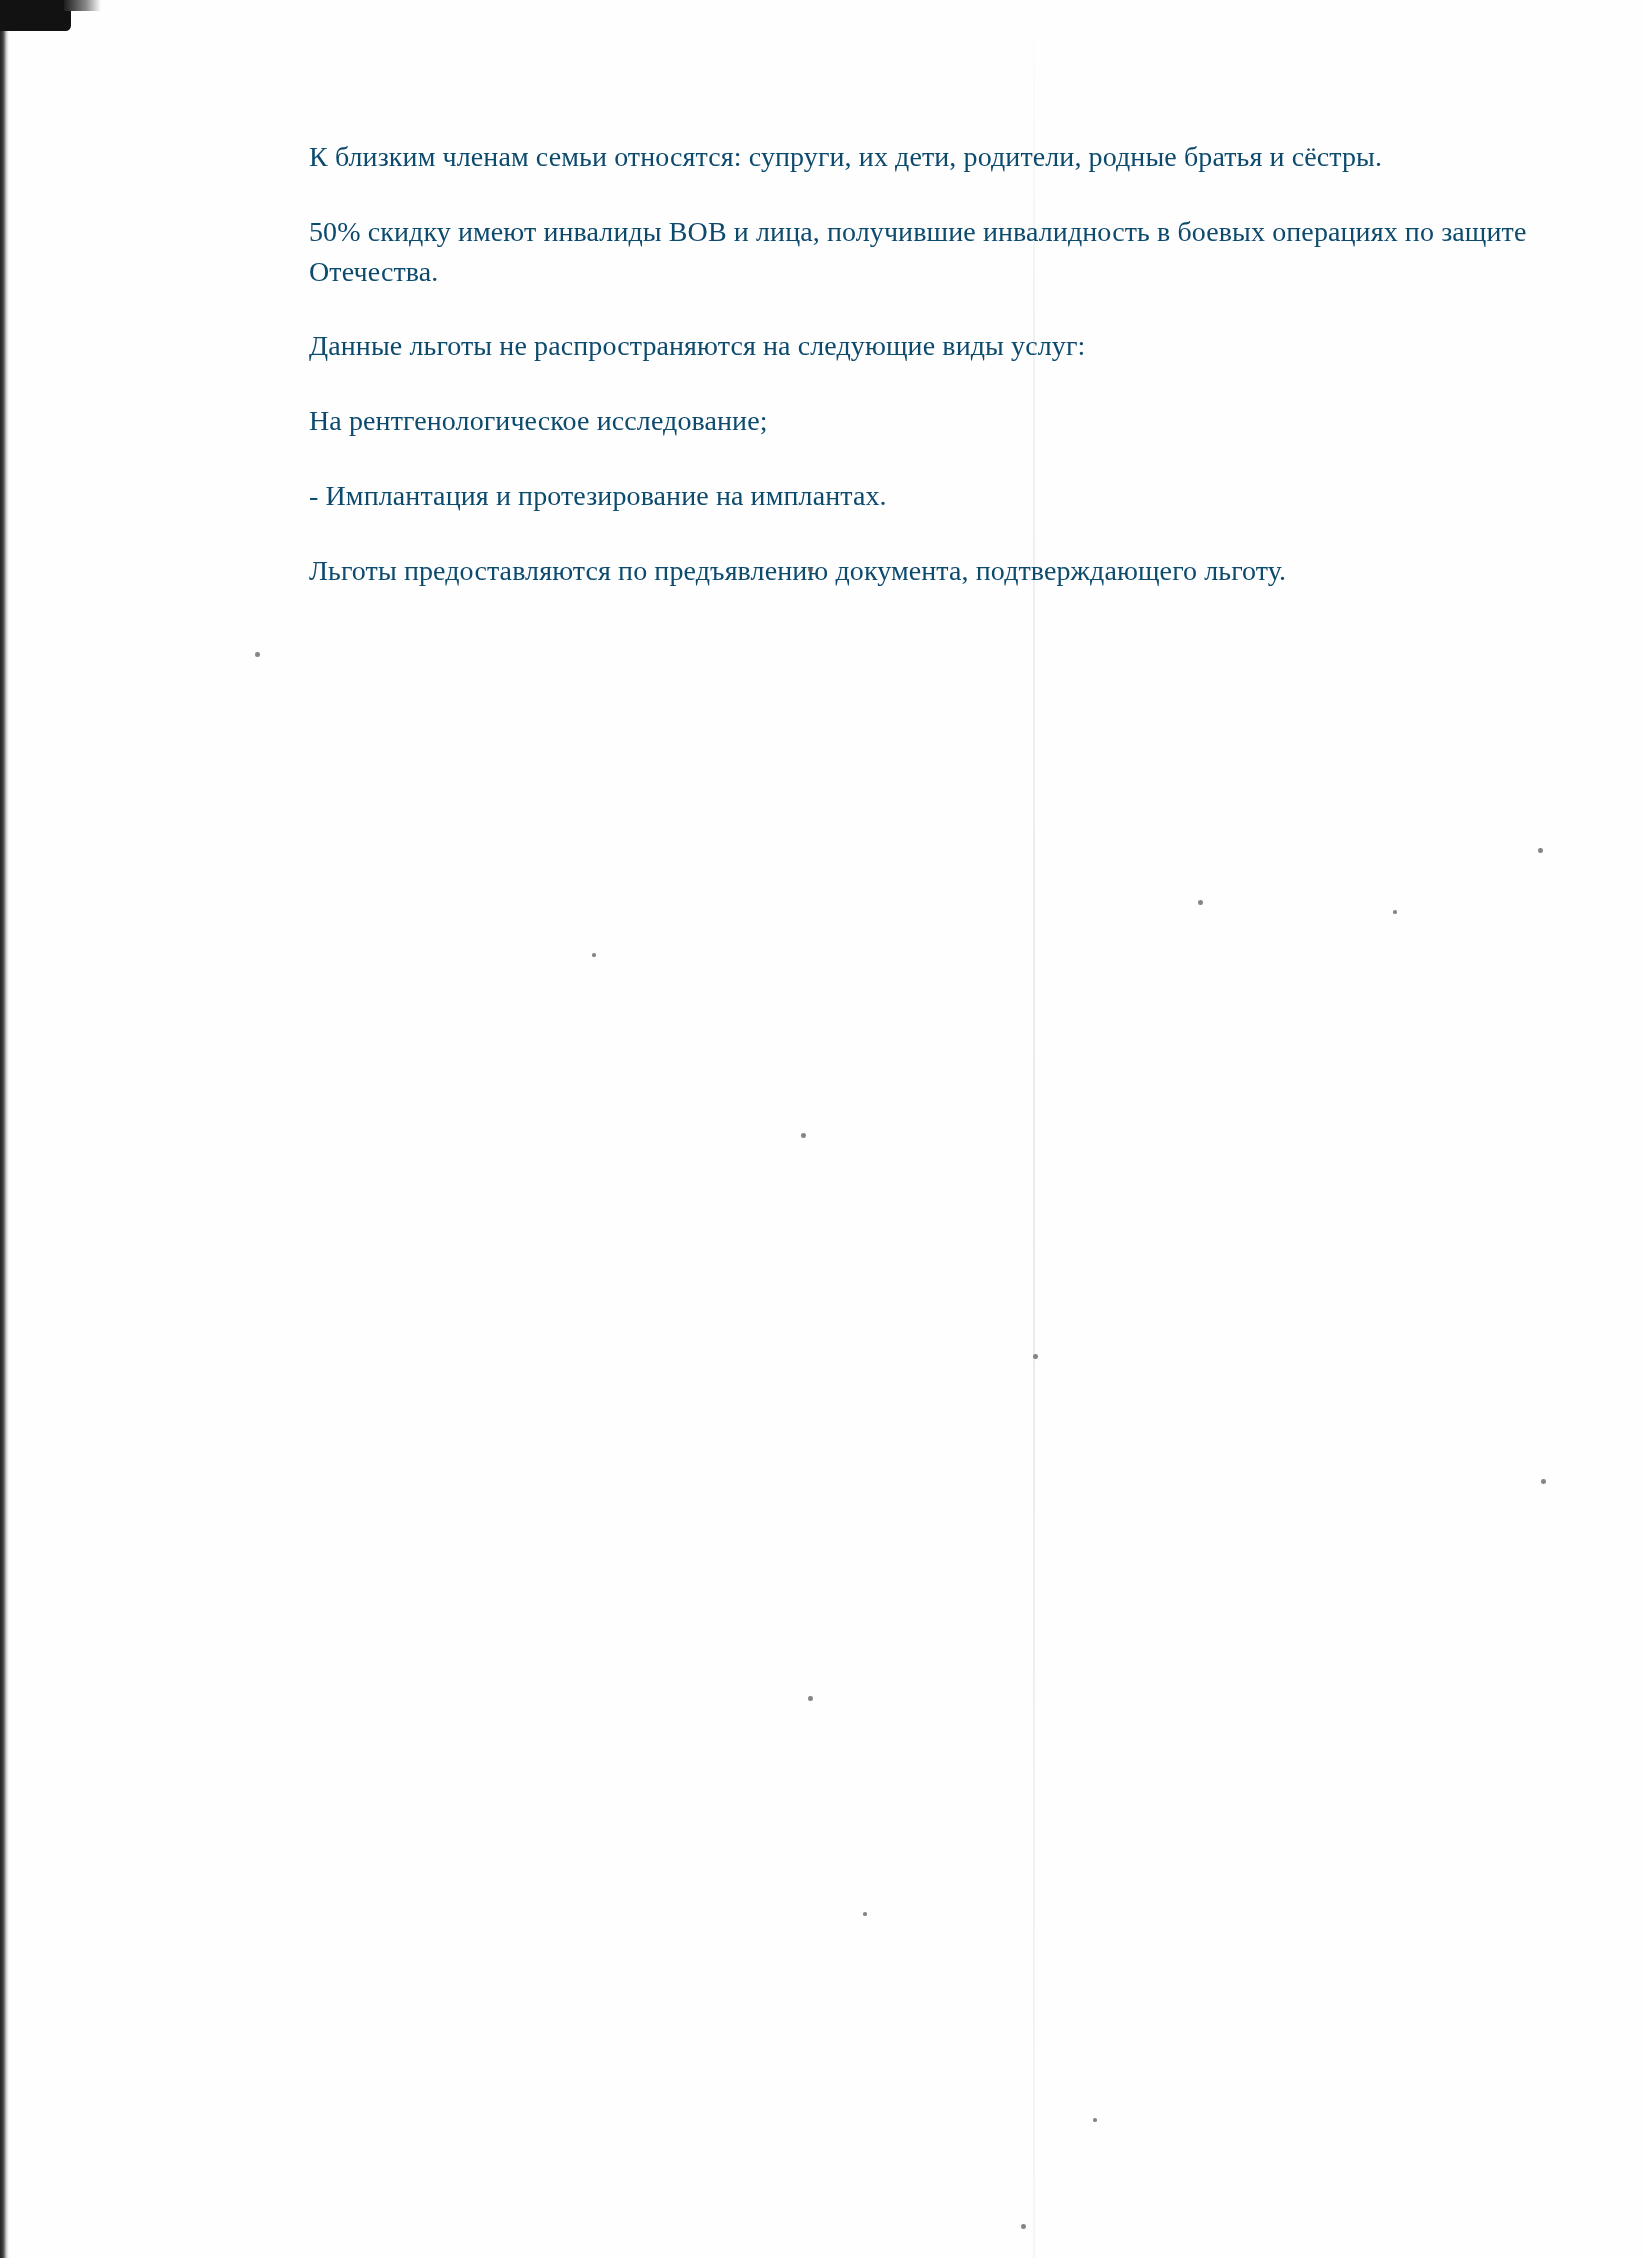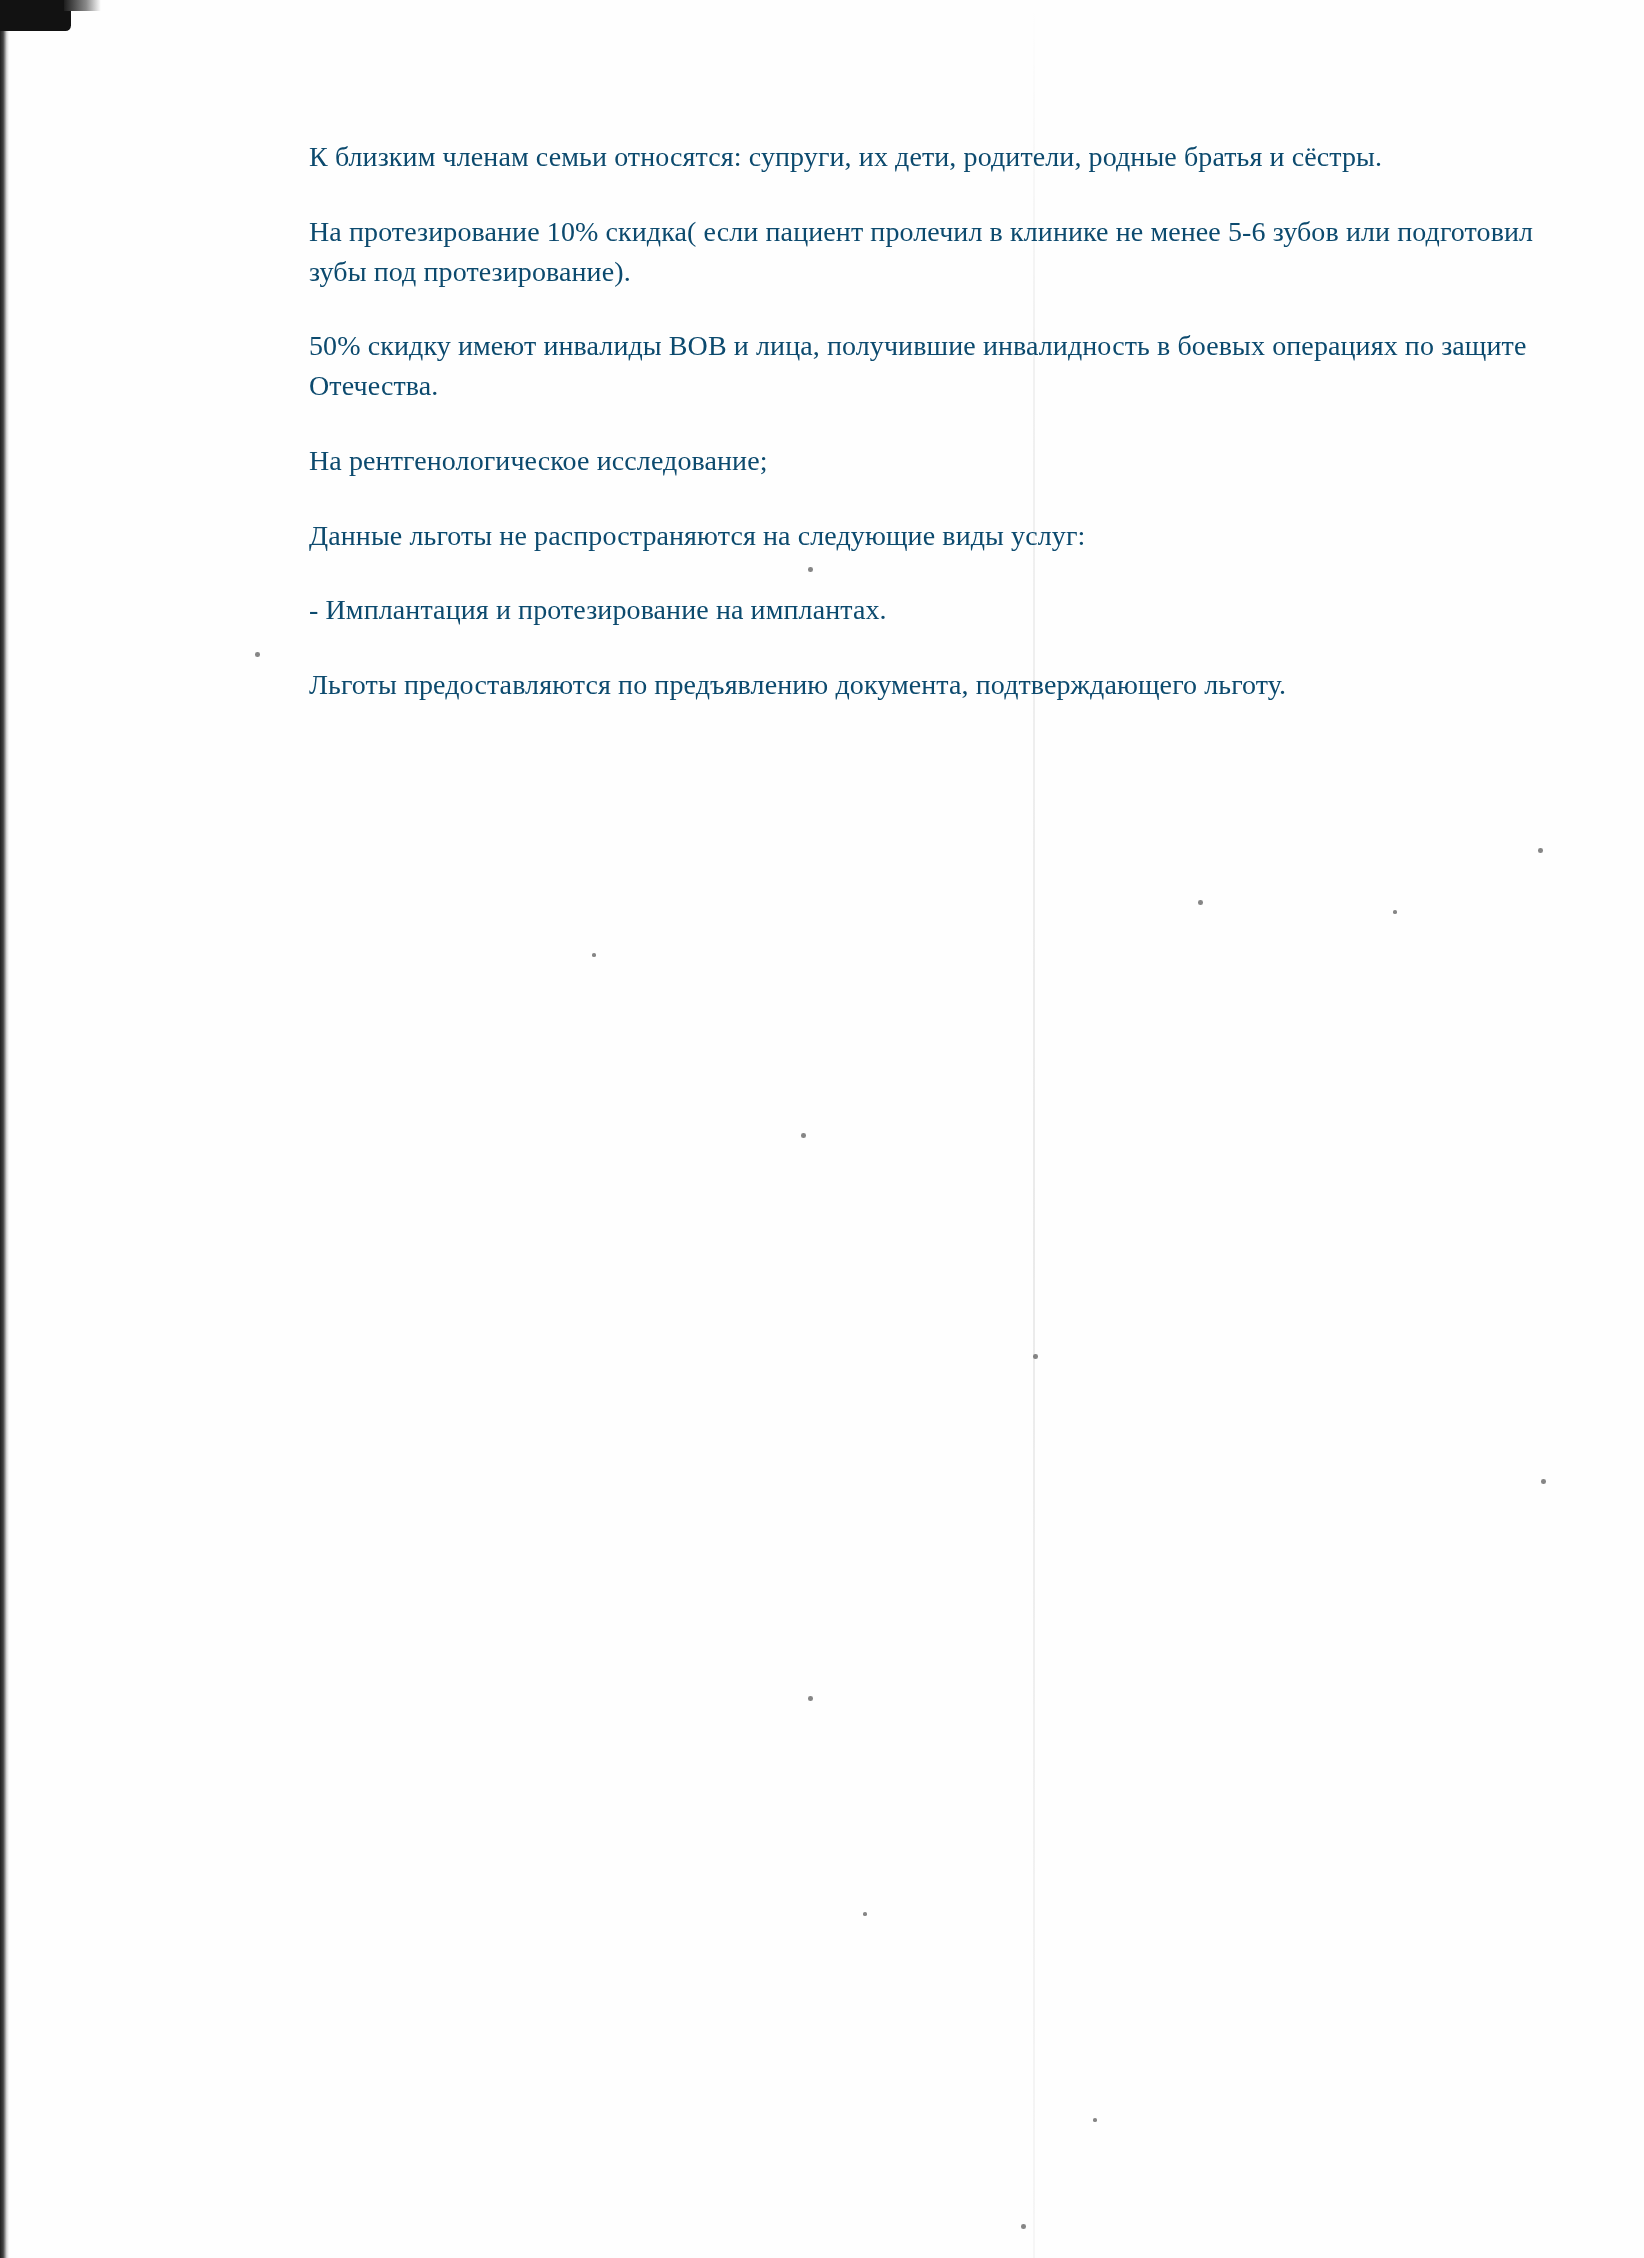--- a/index.html
+++ b/index.html
@@ -94,24 +94,23 @@
 
 <div class="page-sheet">
 
   <div class="scan-edge-left"></div>
   <div class="scan-edge-corner"></div>
   <div class="scan-edge-top"></div>
   <div class="fold-line"></div>
 
   <div class="doc-body">
     <p class="para">К близким членам семьи относятся: супруги, их дети, родители, родные братья и сёстры.</p>
-    <p class="para">На протезирование 10% скидка( если пациент пролечил в клинике не менее 5-6 зубов или подготовил зубы под протезирование).</p>
     <p class="para">50% скидку имеют инвалиды ВОВ и лица, получившие инвалидность в боевых операциях по защите Отечества.</p>
+    <p class="para">Данные льготы не распространяются на следующие виды услуг:</p>
     <p class="para">На рентгенологическое исследование;</p>
-    <p class="para">Данные льготы не распространяются на следующие виды услуг:</p>
     <p class="para">- Имплантация и протезирование на имплантах.</p>
     <p class="para">Льготы предоставляются по предъявлению документа, подтверждающего льготу.</p>
   </div>
 
   <span class="speck" style="left:808px; top:567px; width:4.6px; height:4.6px;"></span>
   <span class="speck" style="left:255px; top:652px; width:4.6px; height:4.6px;"></span>
   <span class="speck" style="left:1538px; top:848px; width:4.6px; height:4.6px;"></span>
   <span class="speck" style="left:1198px; top:900px; width:4.6px; height:4.6px;"></span>
   <span class="speck" style="left:1393px; top:910px; width:3.7px; height:3.7px;"></span>
   <span class="speck" style="left:592px; top:953px; width:3.7px; height:3.7px;"></span>

